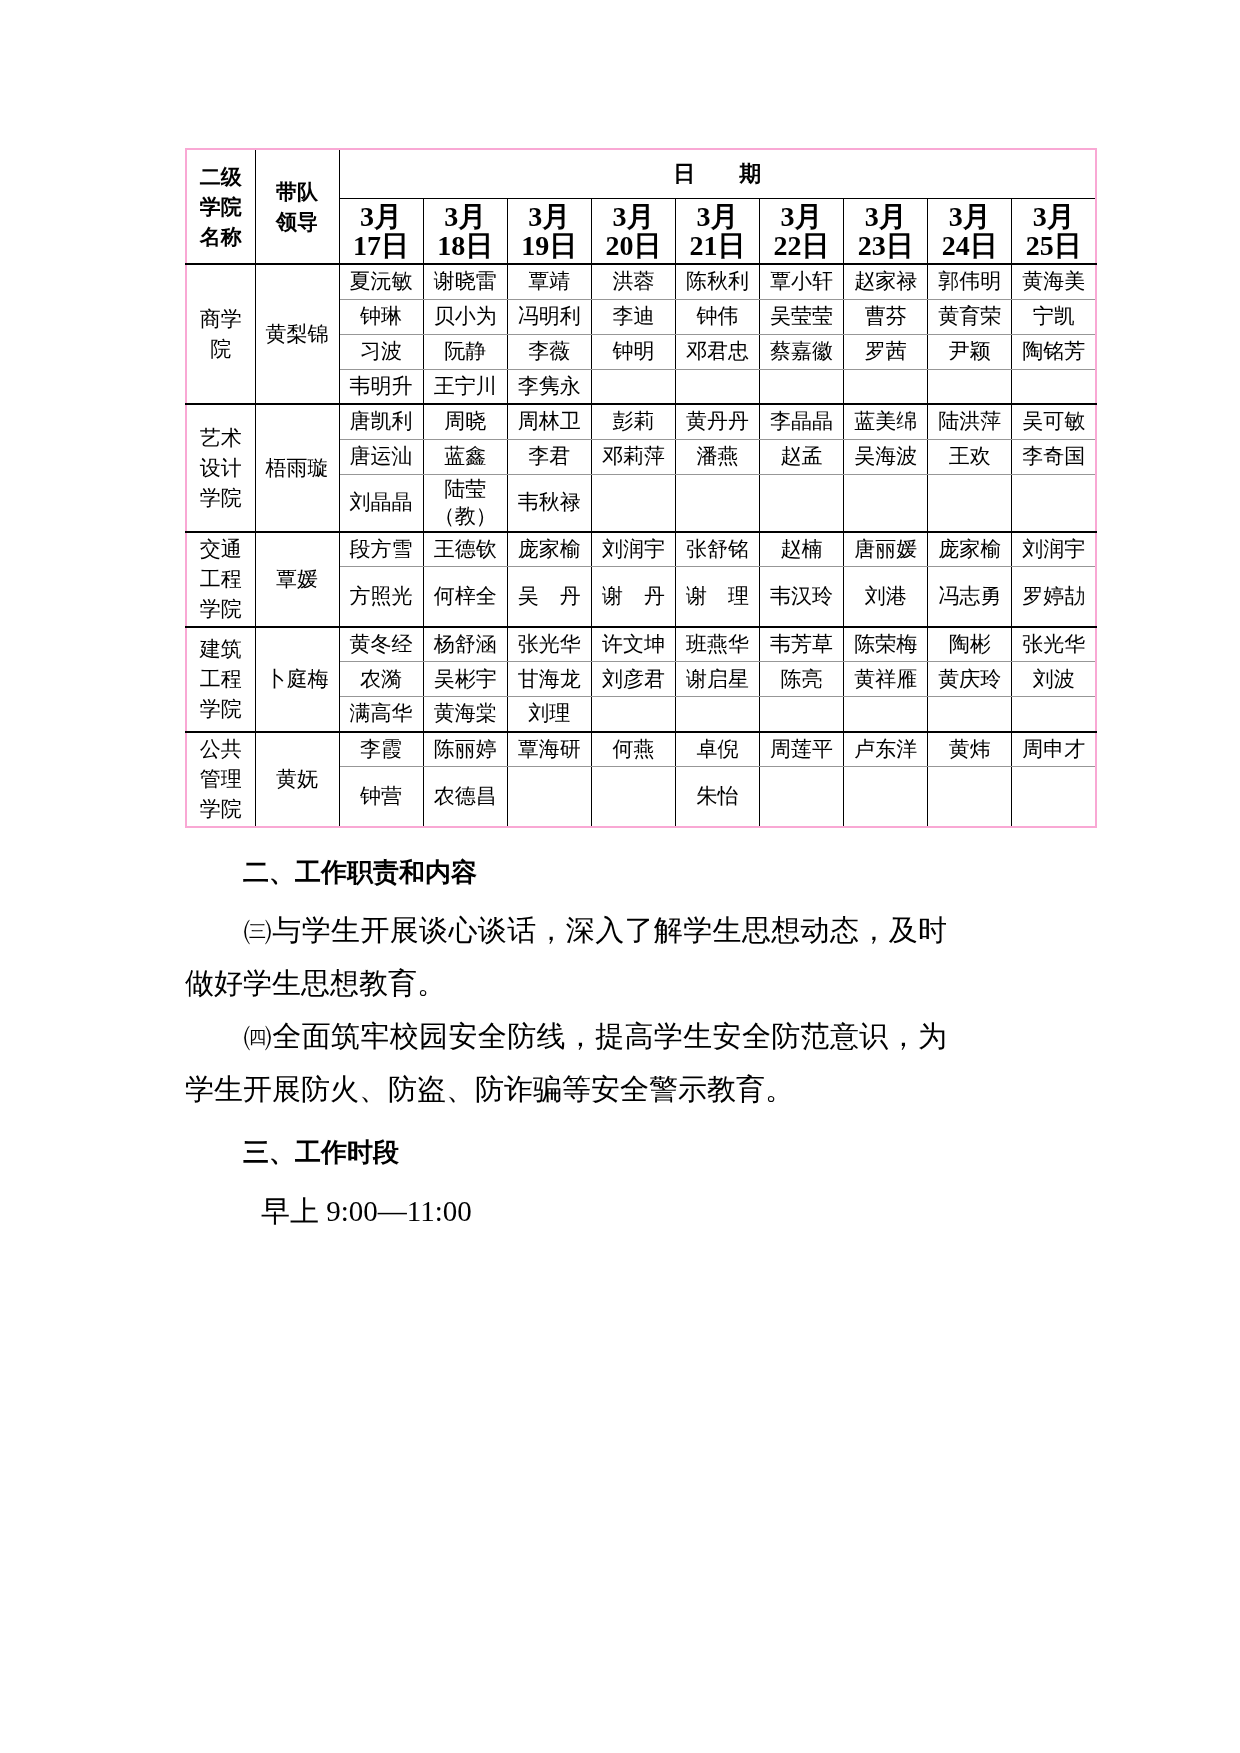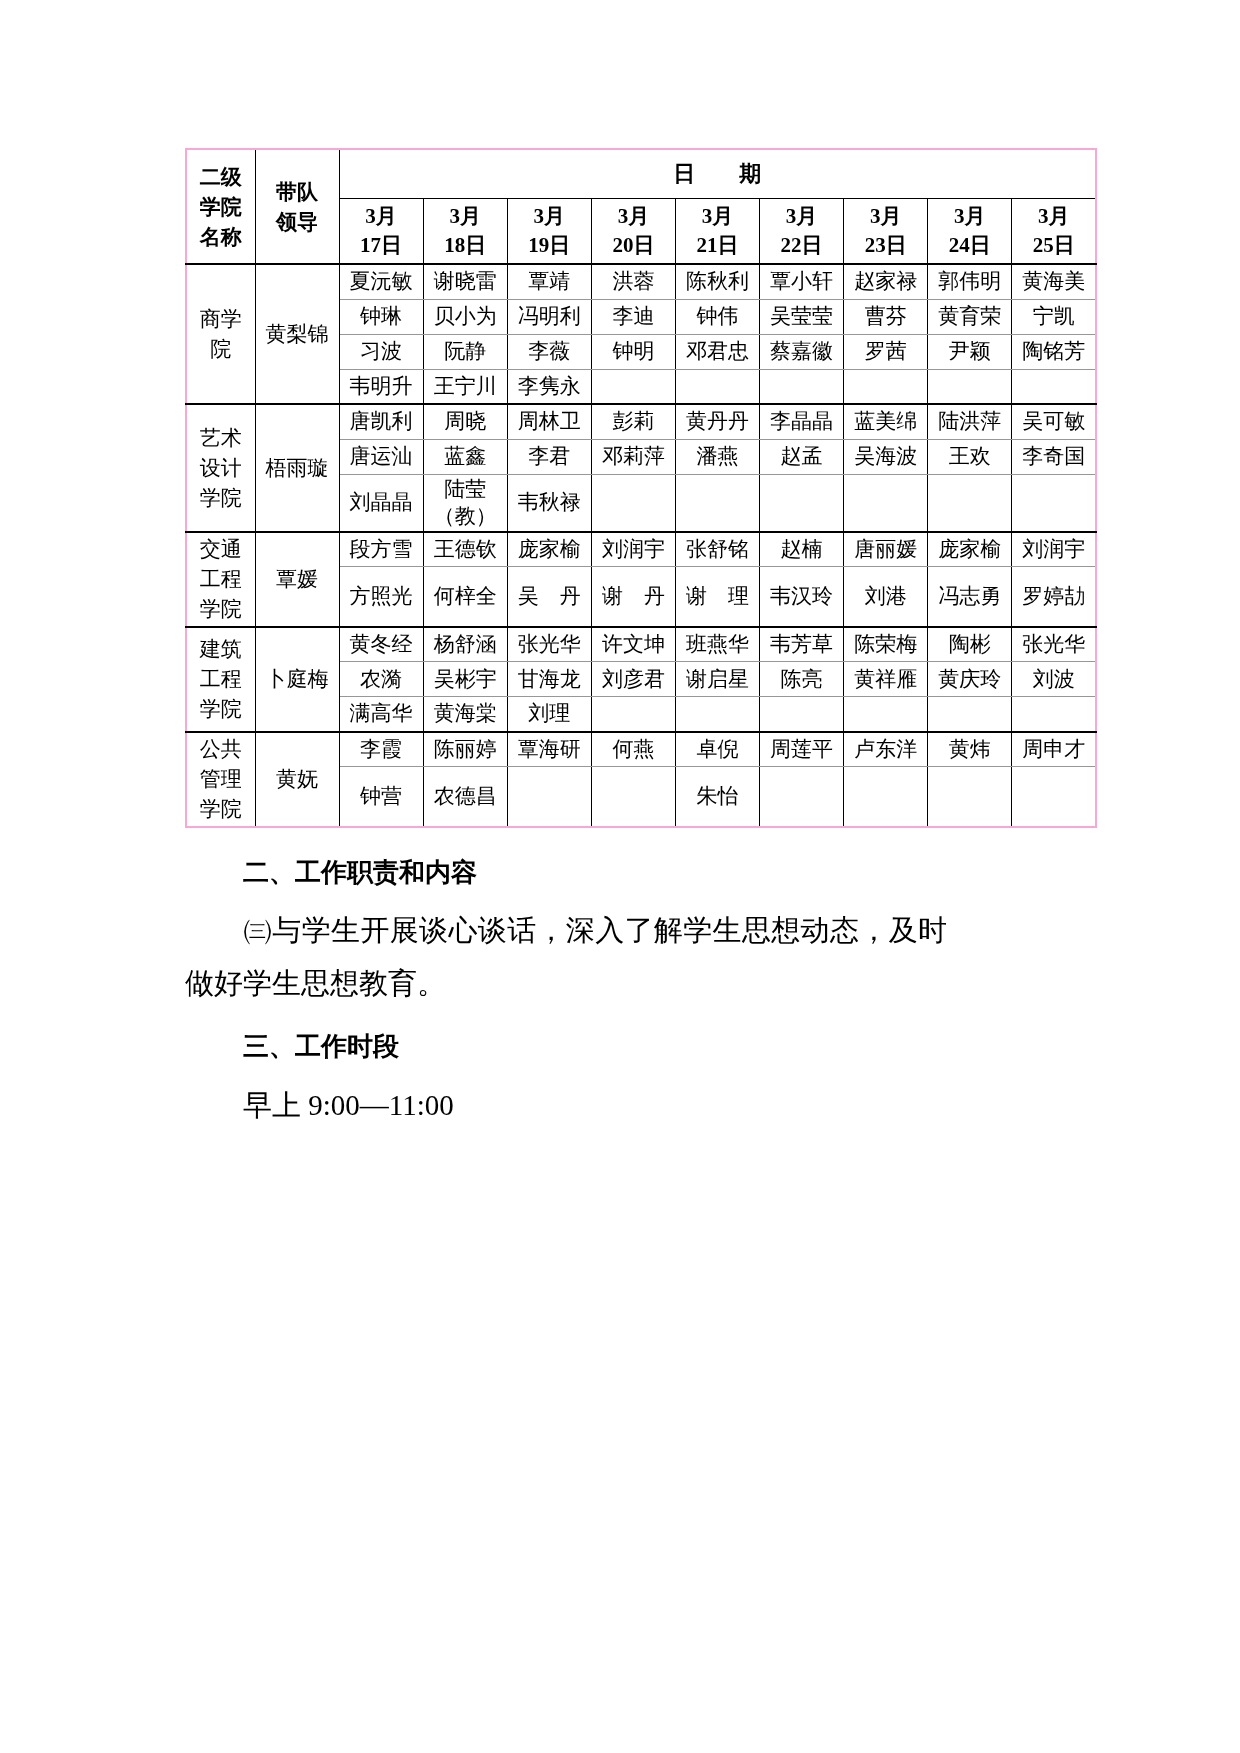--- a/index.html
+++ b/index.html
@@ -11,21 +11,21 @@
 
   
   table.schedule{
     border-collapse:collapse;table-layout:fixed;width:912px;
     border:2px solid #f9a8d4;
     font-family:"Liberation Serif", serif;
   }
   col.c-college{width:69px;}
   col.c-leader{width:84px;}
   th,td{padding:1px 2px;text-align:center;vertical-align:middle;overflow:hidden;}
-  th{font-weight:700;font-size:21px;border:1px solid #000;}
+  th{font-weight:700;font-size:28px;border:1px solid #000;}
   .h-corner{font-size:21px;line-height:30px;}
   .h-top{height:46px;font-size:22px;margin-left:33px;}
   .date-th{height:62px;line-height:29px;}
   td{font-size:21px;border:1px solid #000;}
   td.name-cell{border-top:1px solid #979797;border-bottom:1px solid #979797;line-height:27px;}
   tbody.group{border-top:2px solid #000;}
   tr.nrow{height:35px;}
   tr.tall{height:60px;}
   .pre{white-space:pre-line;}
   td.college,td.leader{line-height:30px;border:1px solid #000;}
@@ -34,21 +34,21 @@
   .sec-heading{
     font-family:Liberation Mono, monospace;font-weight:700;
     font-size:26px;line-height:40px;margin:26px 0 10px 58px;
   }
   .sec-heading.second{margin-top:18px;}
   .text-block{width:762px;}
   .body-para{
     font-size:29px;line-height:53px;text-indent:58px;text-align:justify;
     margin:0;
   }
-  .time-line{font-size:29px;line-height:55px;margin:0 0 0 58px;}
+  .time-line{font-size:29px;line-height:55px;margin:0 0 0 76px;}
 </style>
 </head>
 <body>
 
 <div class="content">
 
   <table class="schedule" id="schedule-table">
     <colgroup>
       <col class="c-college">
         <col class="c-leader">
@@ -275,20 +275,21 @@
           <td class="name-cell pre"></td>
           <td class="name-cell pre"></td>
         </tr>
       </tbody>
     </table>
 
   <div class="text-block">
     <h2 class="sec-heading">二、工作职责和内容</h2>
     <div id="duty-paragraphs">
         <p class="body-para">㈢与学生开展谈心谈话，深入了解学生思想动态，及时做好学生思想教育。</p>
+        <p class="body-para">㈣全面筑牢校园安全防线，提高学生安全防范意识，为学生开展防火、防盗、防诈骗等安全警示教育。</p>
       </div>
 
     <h2 class="sec-heading second">三、工作时段</h2>
     <div id="time-lines">
         <p class="time-line">早上 9:00—11:00</p>
       </div>
   </div>
 
 </div>
 

